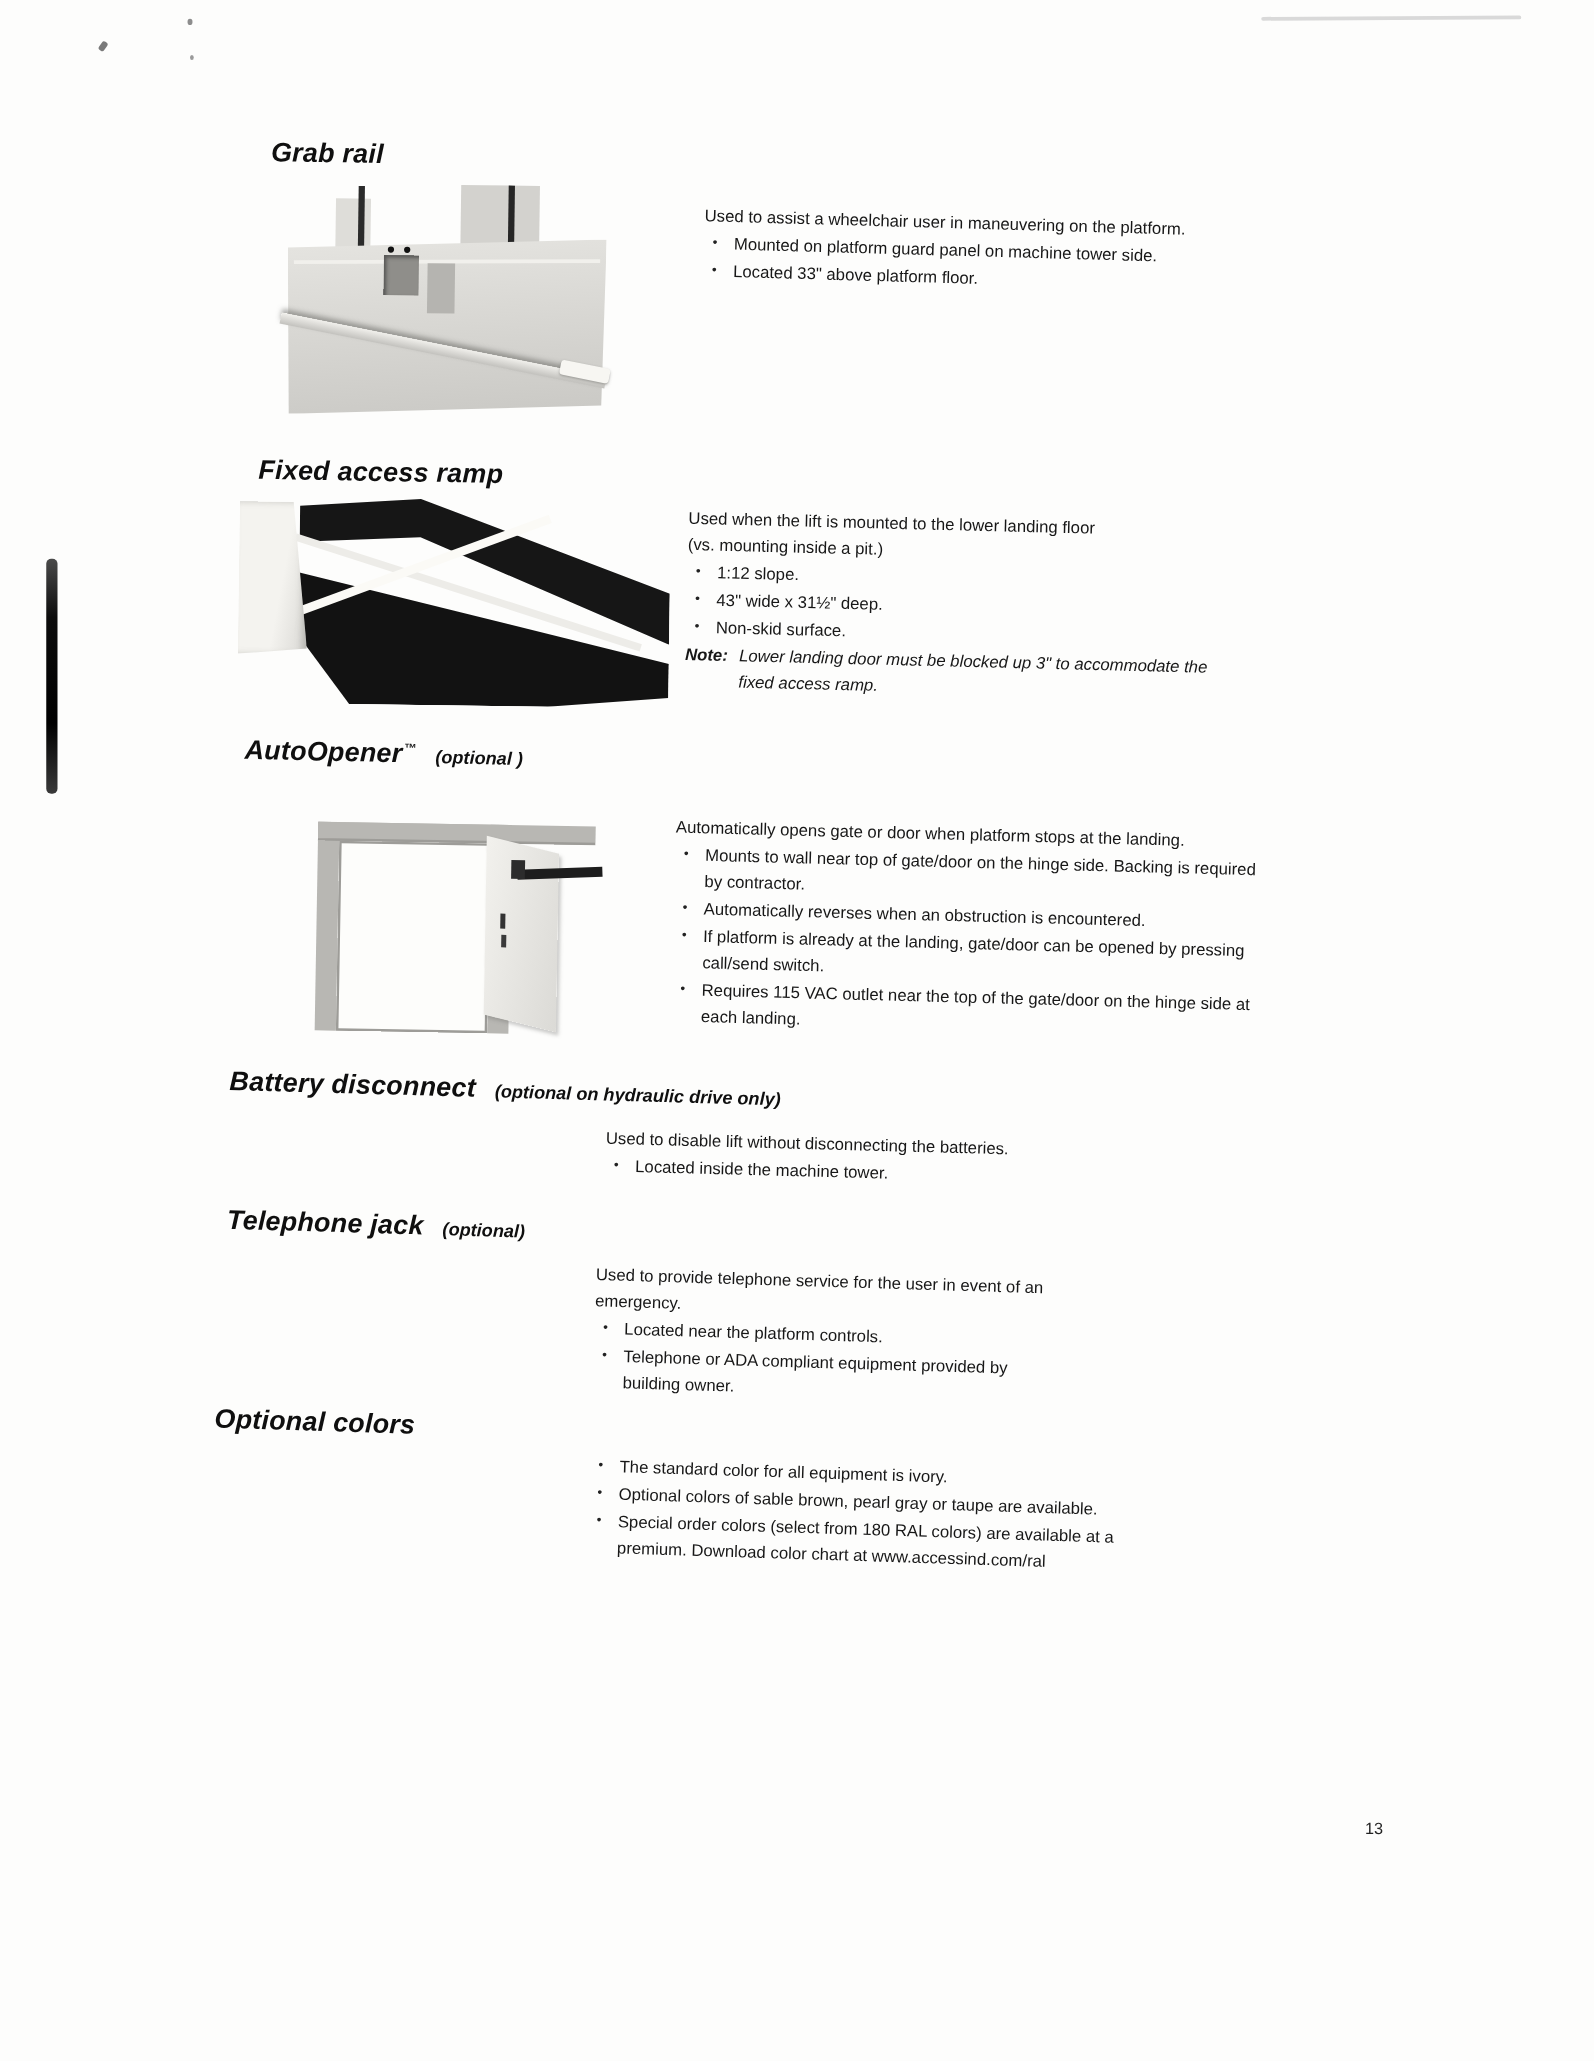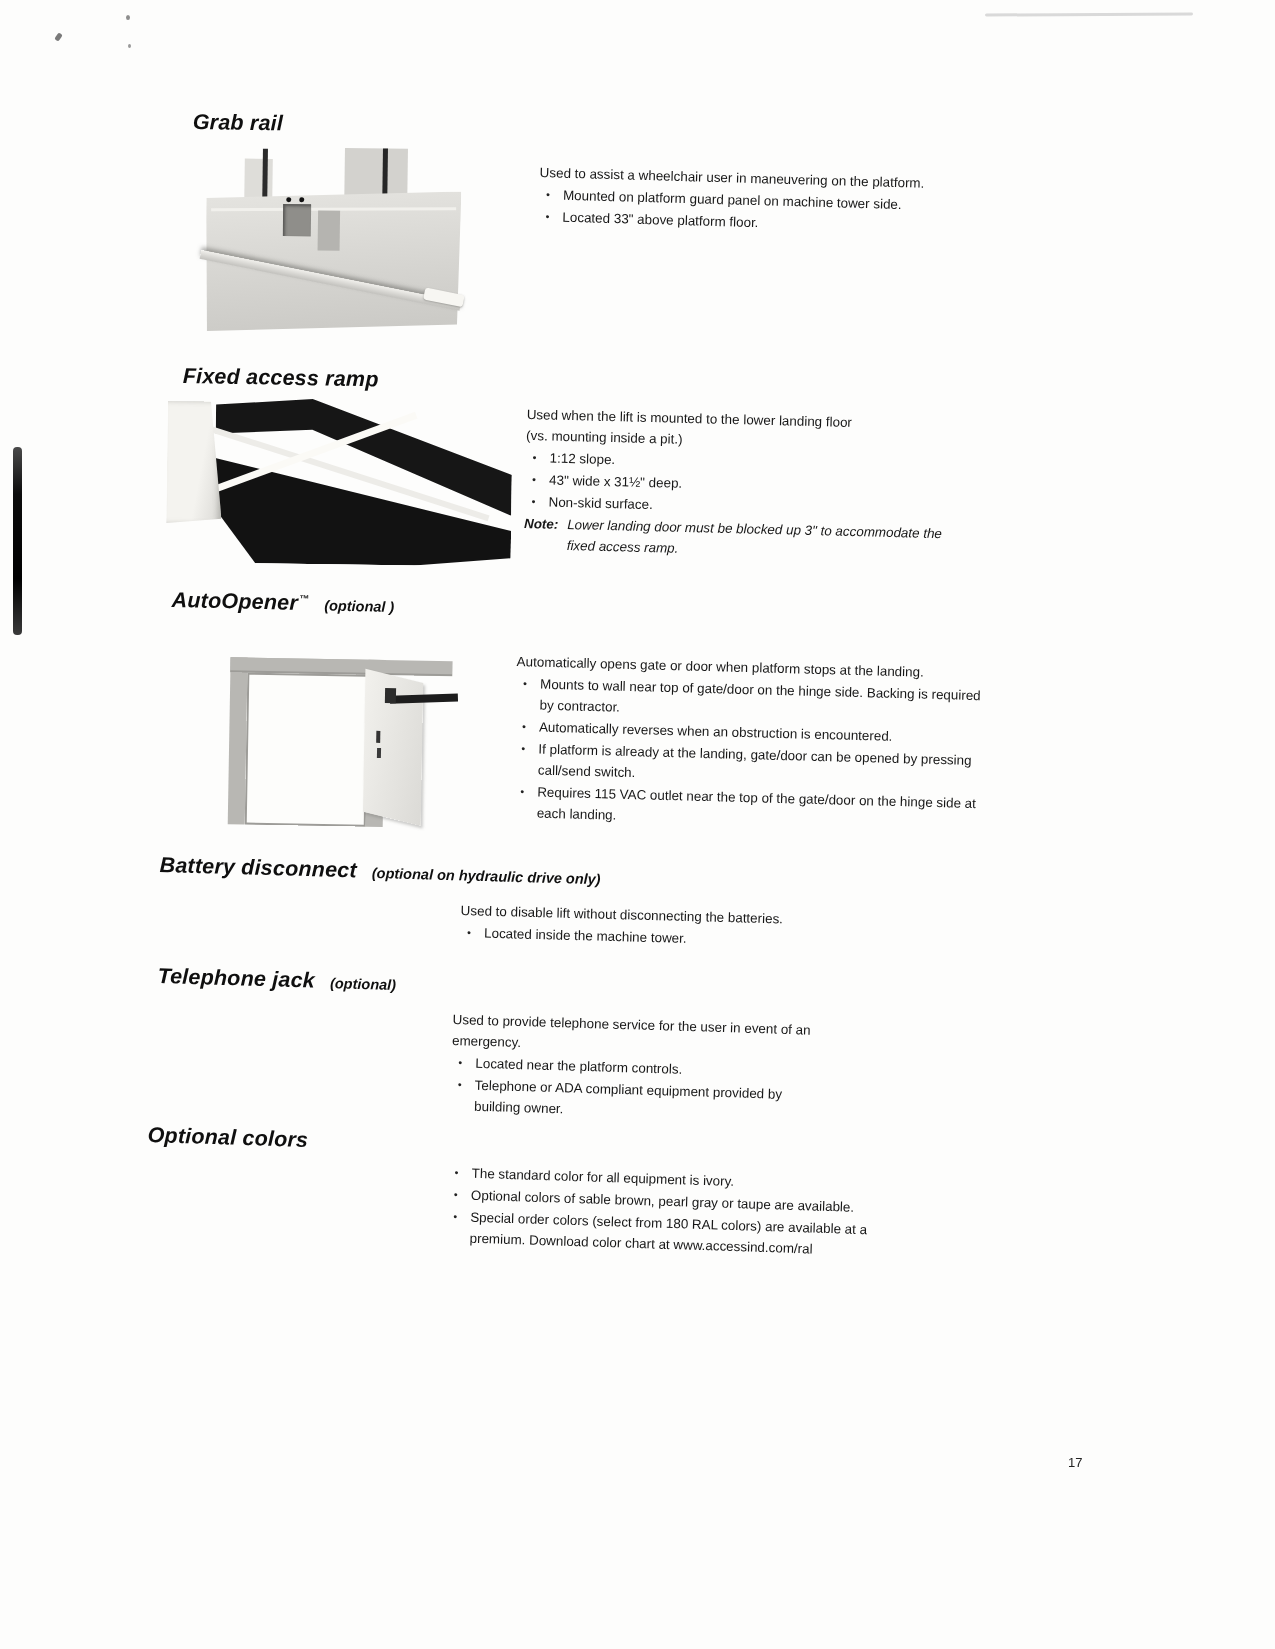--- a/index.html
+++ b/index.html
@@ -4,21 +4,21 @@
 <style>
   html,body{margin:0;padding:0;}
   body{
     width:1275px;height:1649px;
     background:#fdfdfc;
     font-family:"Liberation Sans",sans-serif;
     color:#1b1b1b;
     position:relative;
     overflow:hidden;
   }
-  .page{position:absolute;inset:0;}
+  .page{position:absolute;inset:0;margin-left:24px;}
 
   
   .sec-heading{
     position:absolute;
     font-style:italic;font-weight:700;
     font-size:21.5px;color:#0f0f0f;
     letter-spacing:.2px;
     transform-origin:left top;
     white-space:nowrap;
   }
@@ -256,15 +256,15 @@
 
   <div class="body-block" style="left:448px;top:1162px;width:465px;transform:rotate(1.8deg);">
     <ul class="bullets">
       <li>The standard color for all equipment is ivory.</li>
       <li>Optional colors of sable brown, pearl gray or taupe are available.</li>
       <li>Special order colors (select from 180 RAL colors) are available at a
 premium.  Download color chart at www.accessind.com/ral</li>
     </ul>
   </div>
 
-  <div class="page-num">17</div>
+  <div class="page-num">13</div>
 
 </div>
 
 </body></html>

